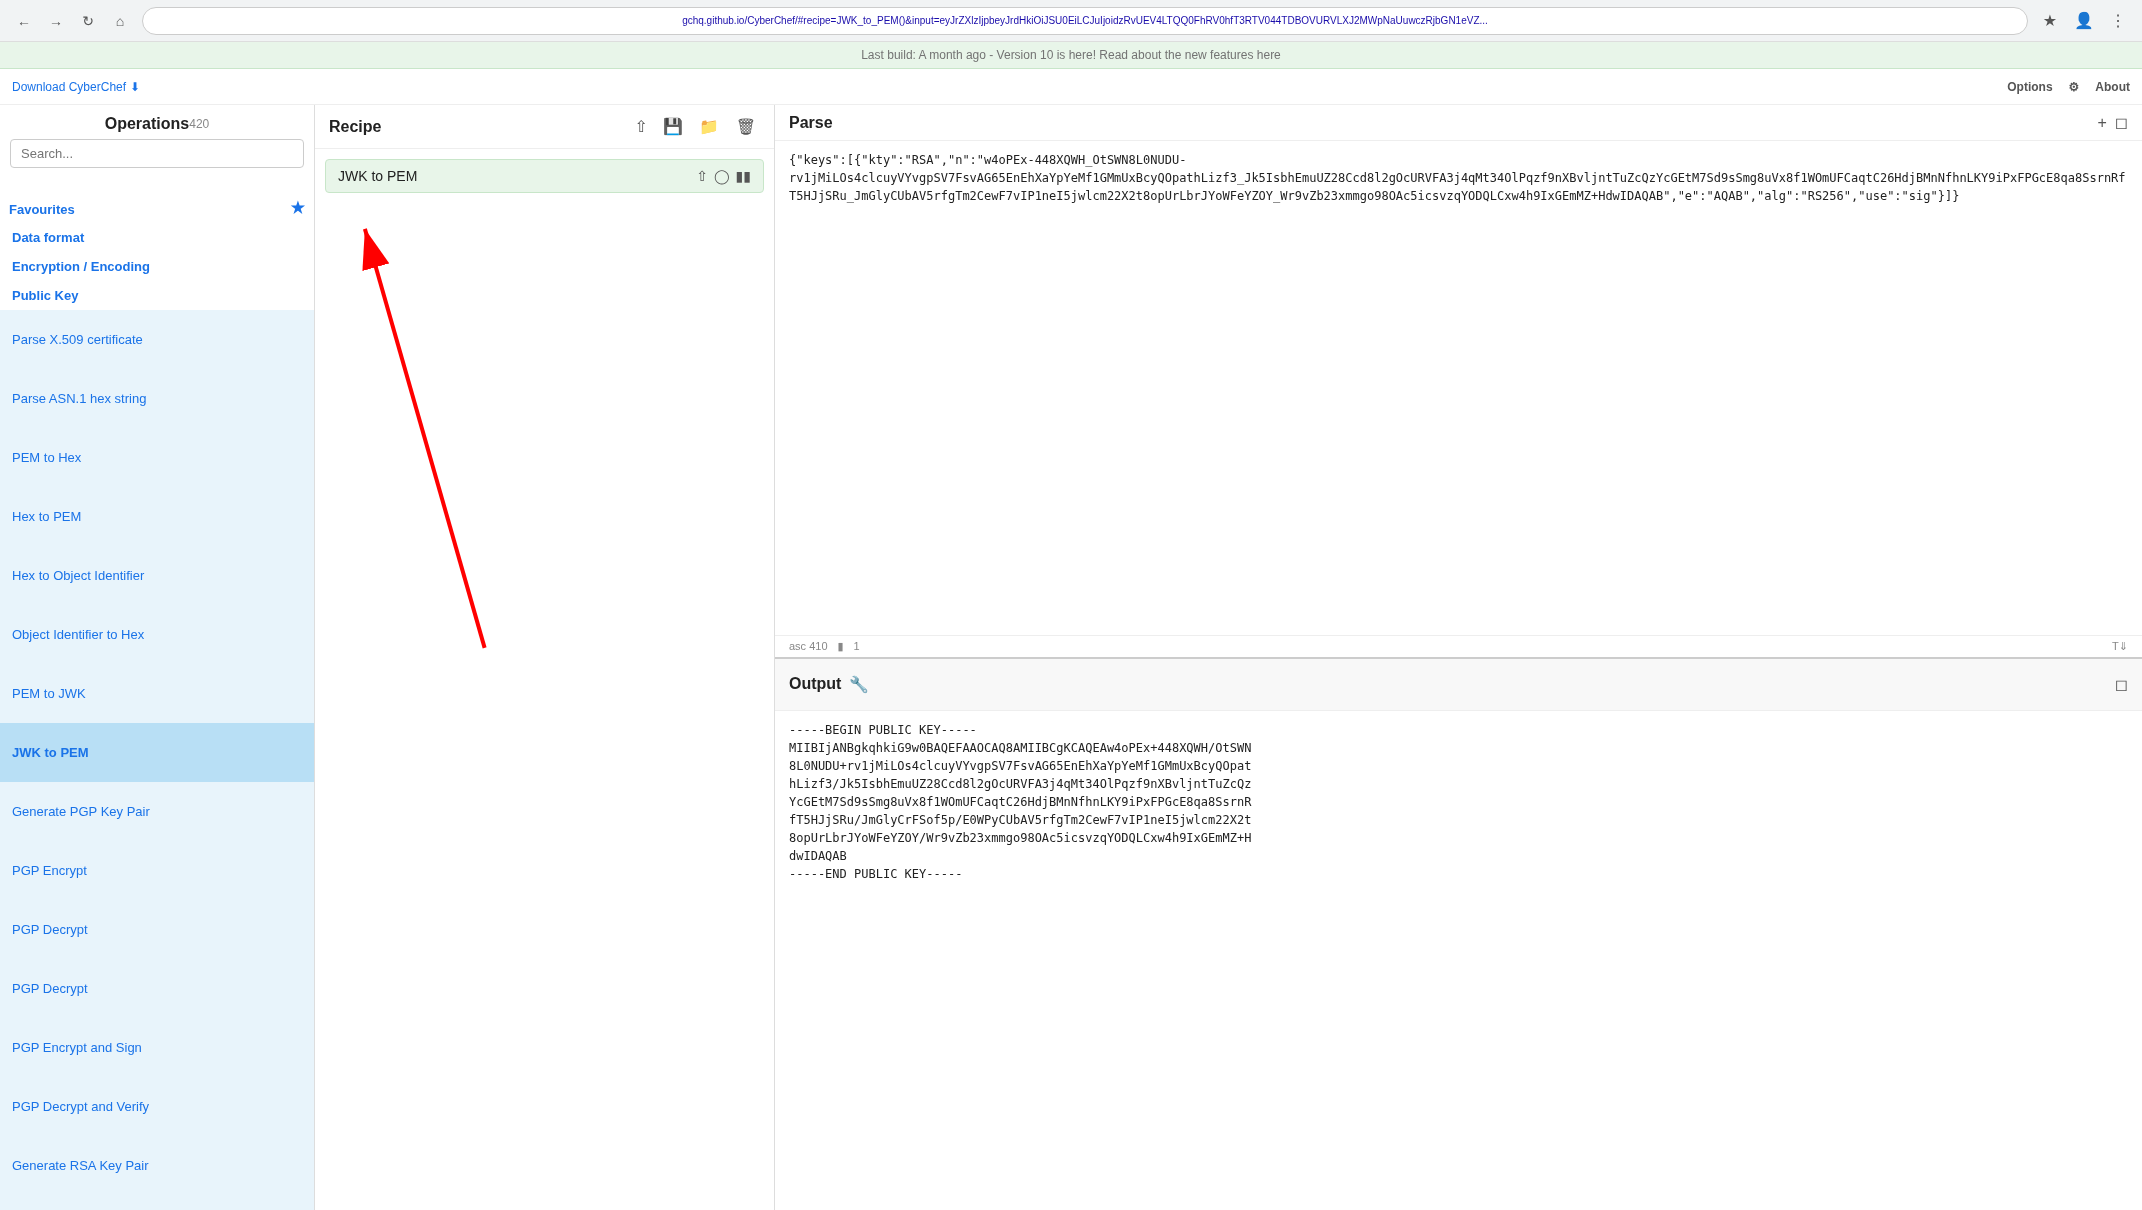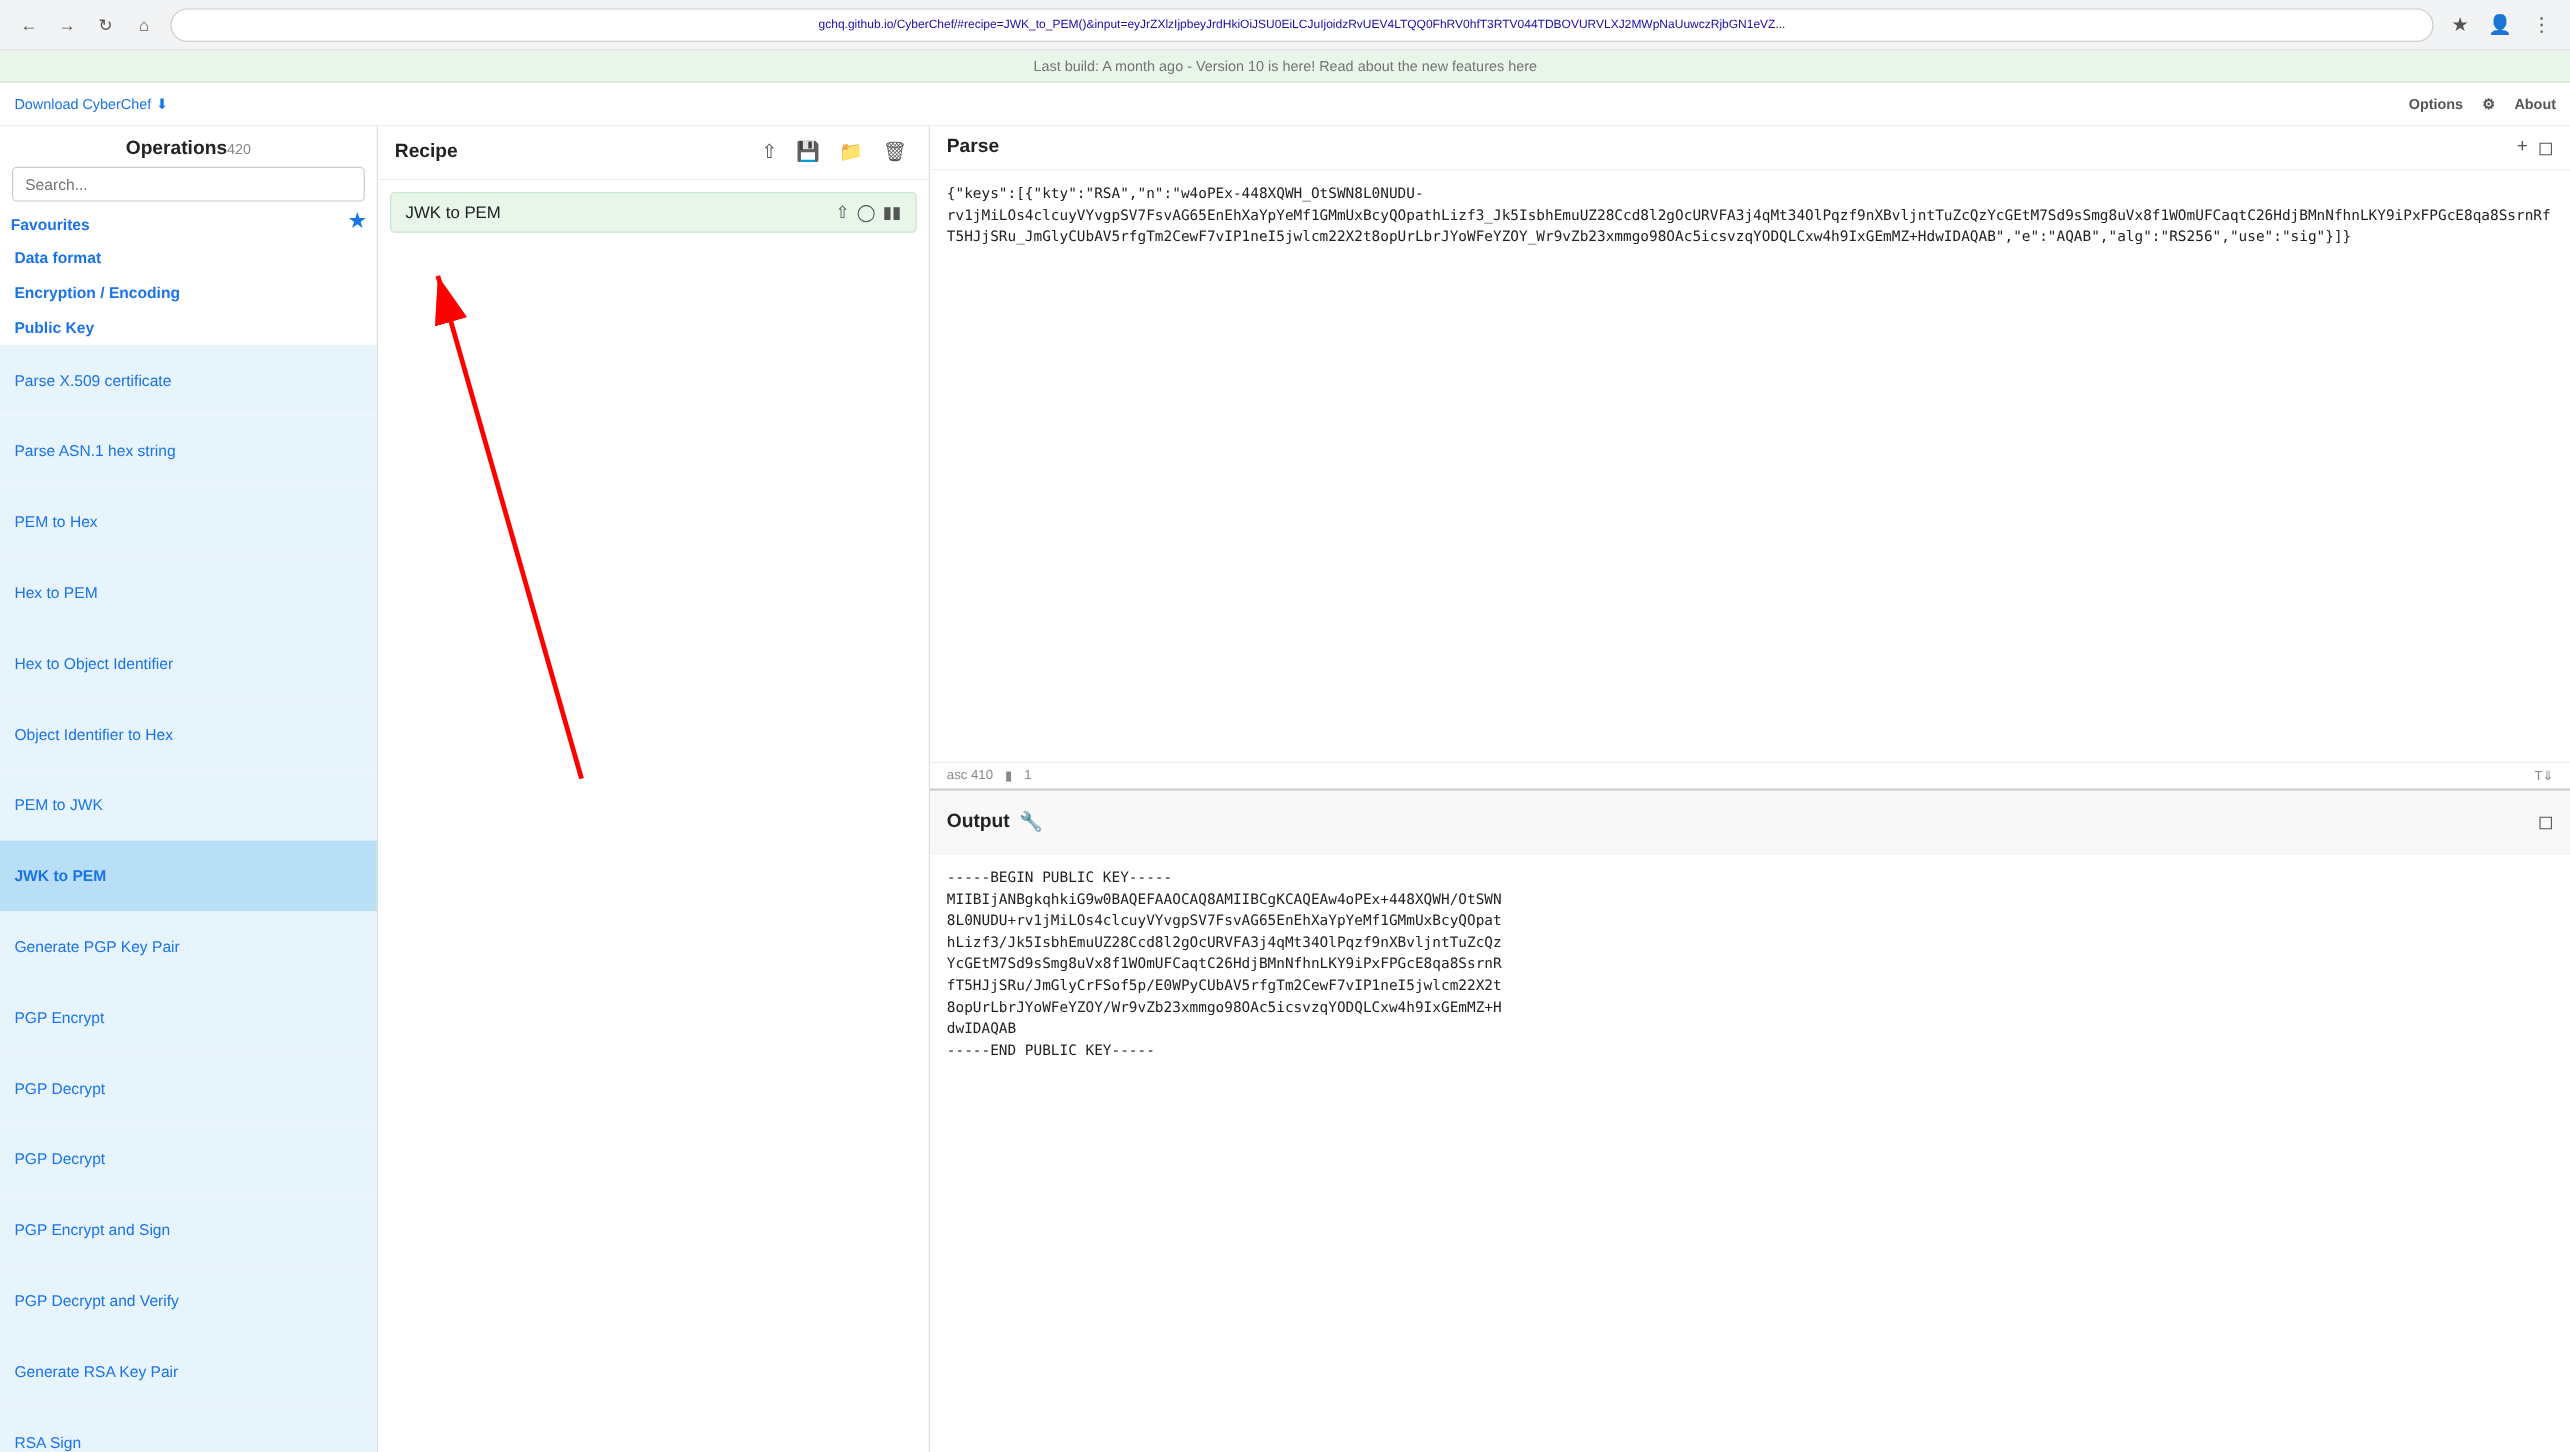--- a/index.html
+++ b/index.html
@@ -84,21 +84,21 @@
     .sidebar-title {
       font-size: 16px;
       font-weight: bold;
       color: #222;
     }
     .ops-count {
       font-size: 12px;
       color: #888;
     }
     .search-box {
-      margin: 0 10px 0 10px;
+      margin: 0 10px 24px 10px;
       padding: 6px 10px;
       border: 1px solid #ccc;
       border-radius: 4px;
       font-size: 13px;
       width: calc(100% - 20px);
     }
     .sidebar-list {
       overflow-y: auto;
       flex: 1;
     }

